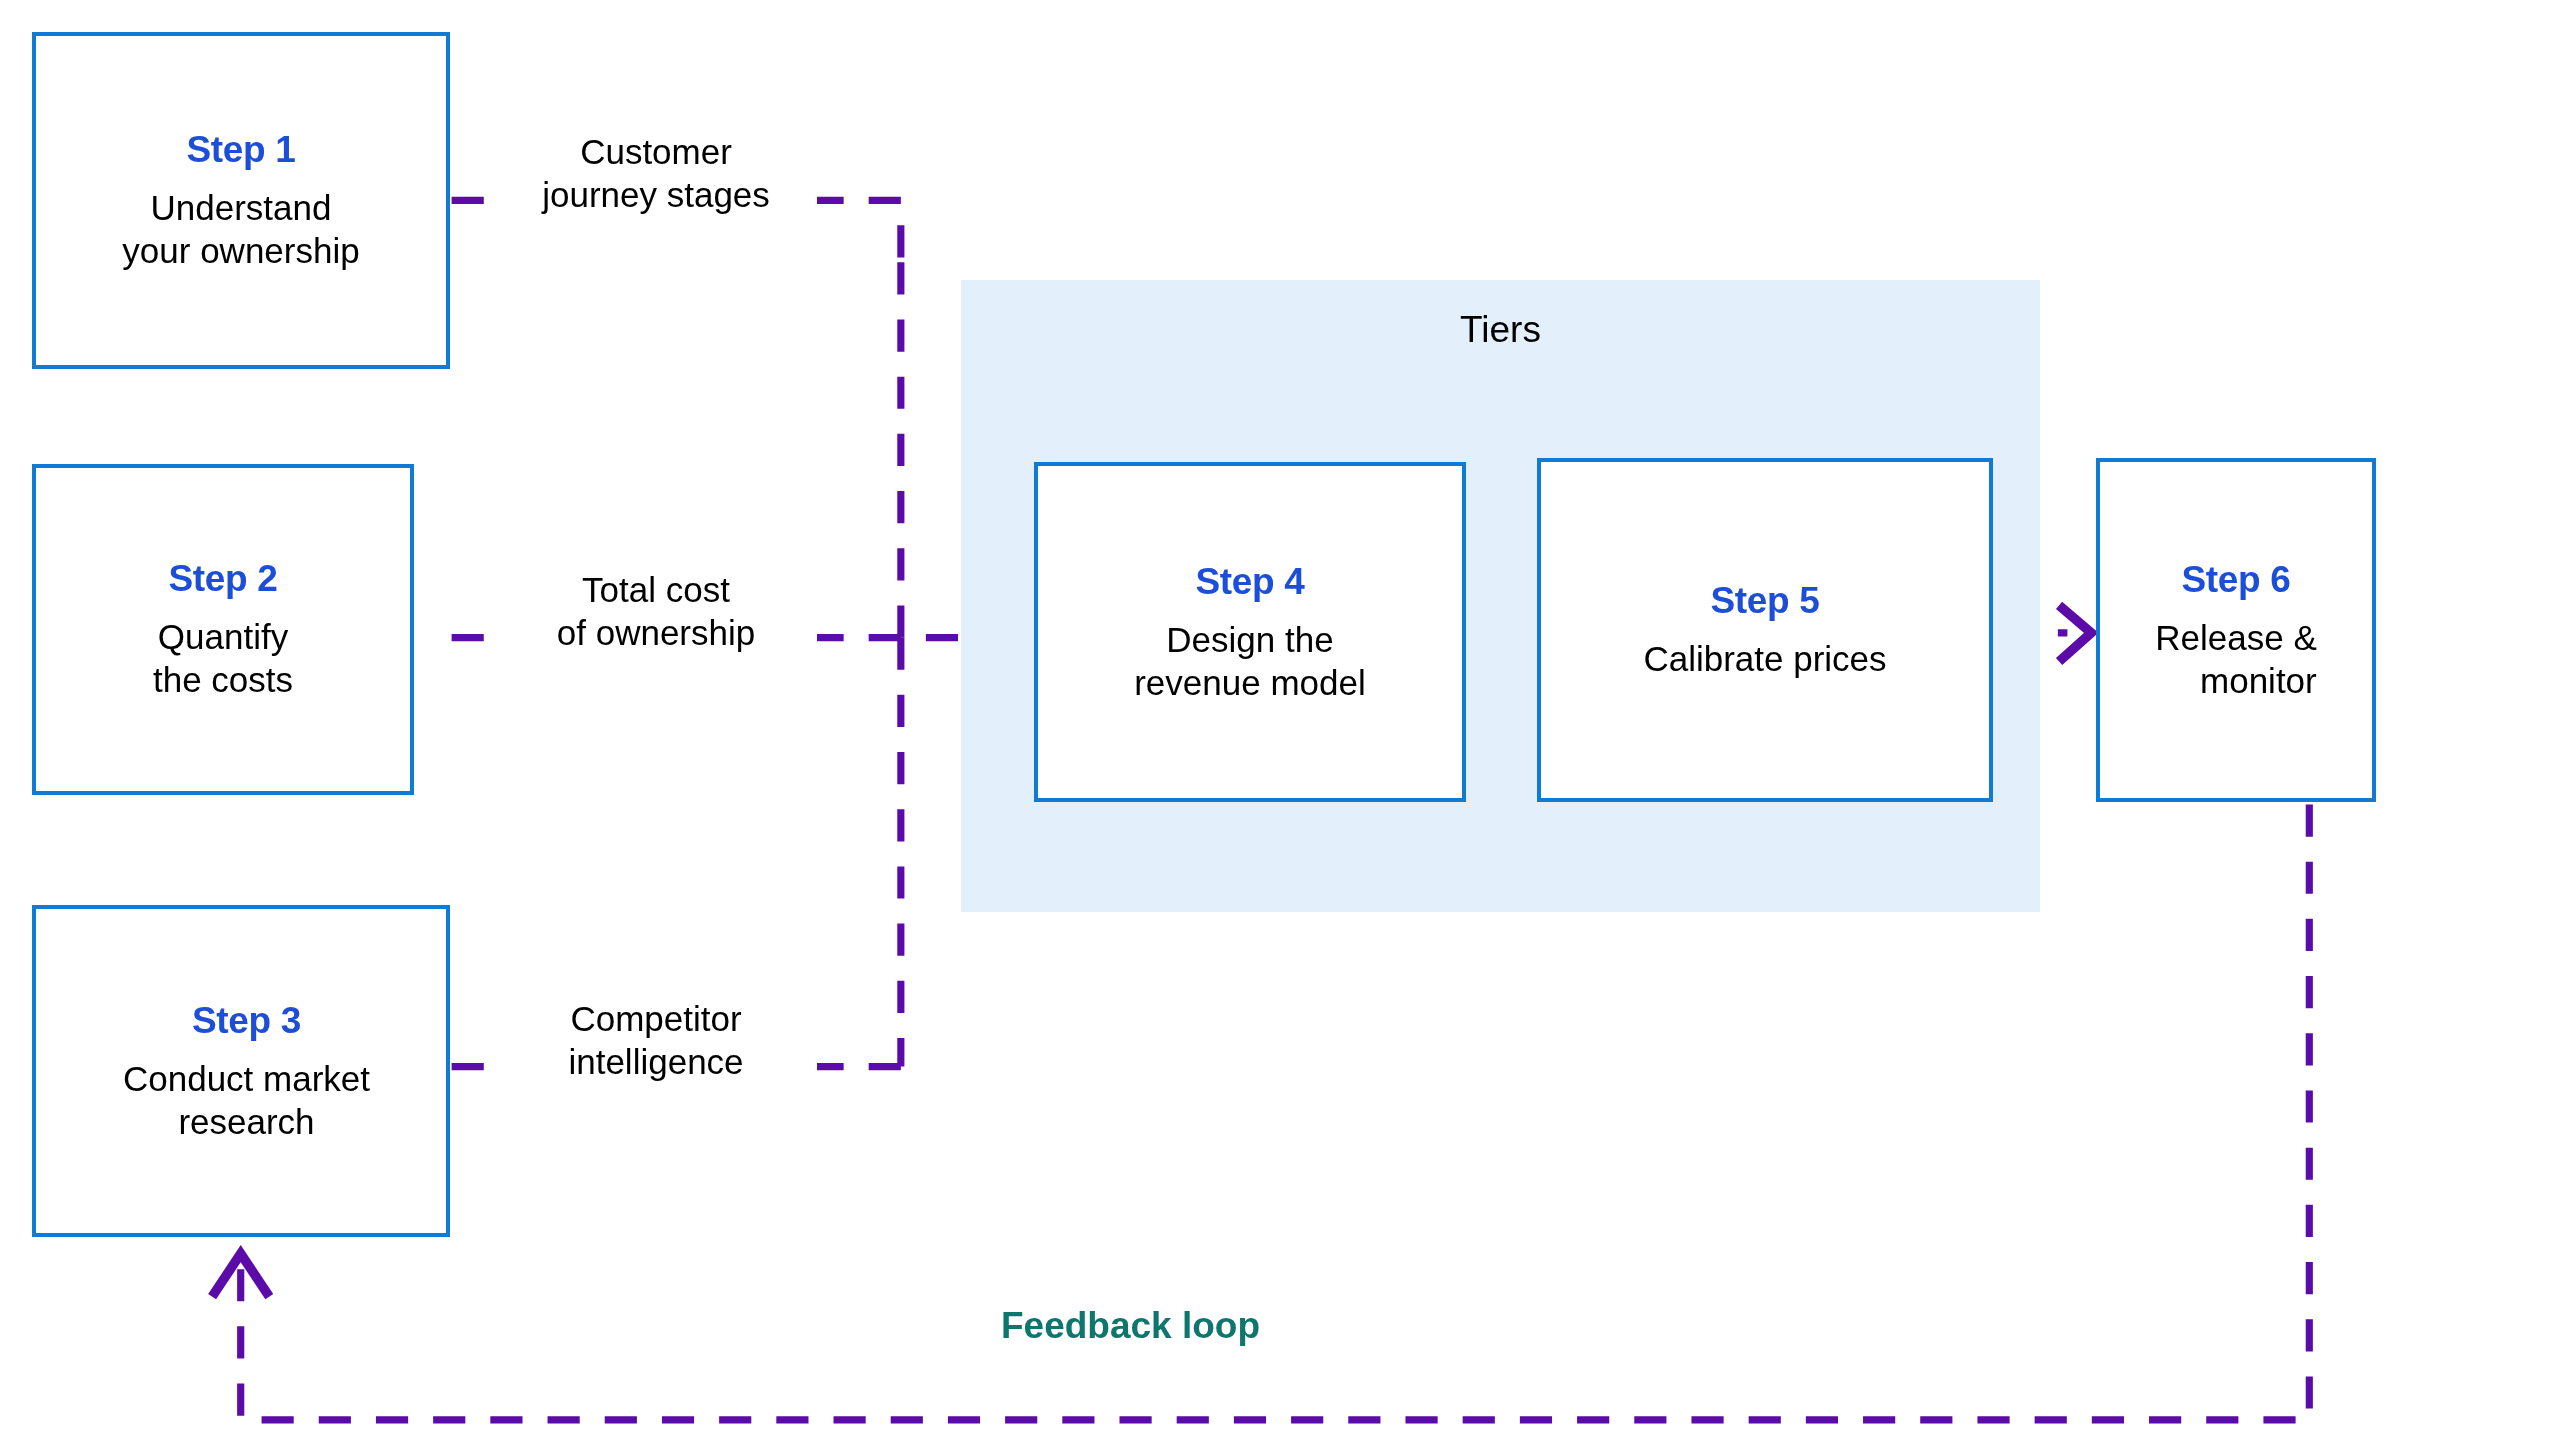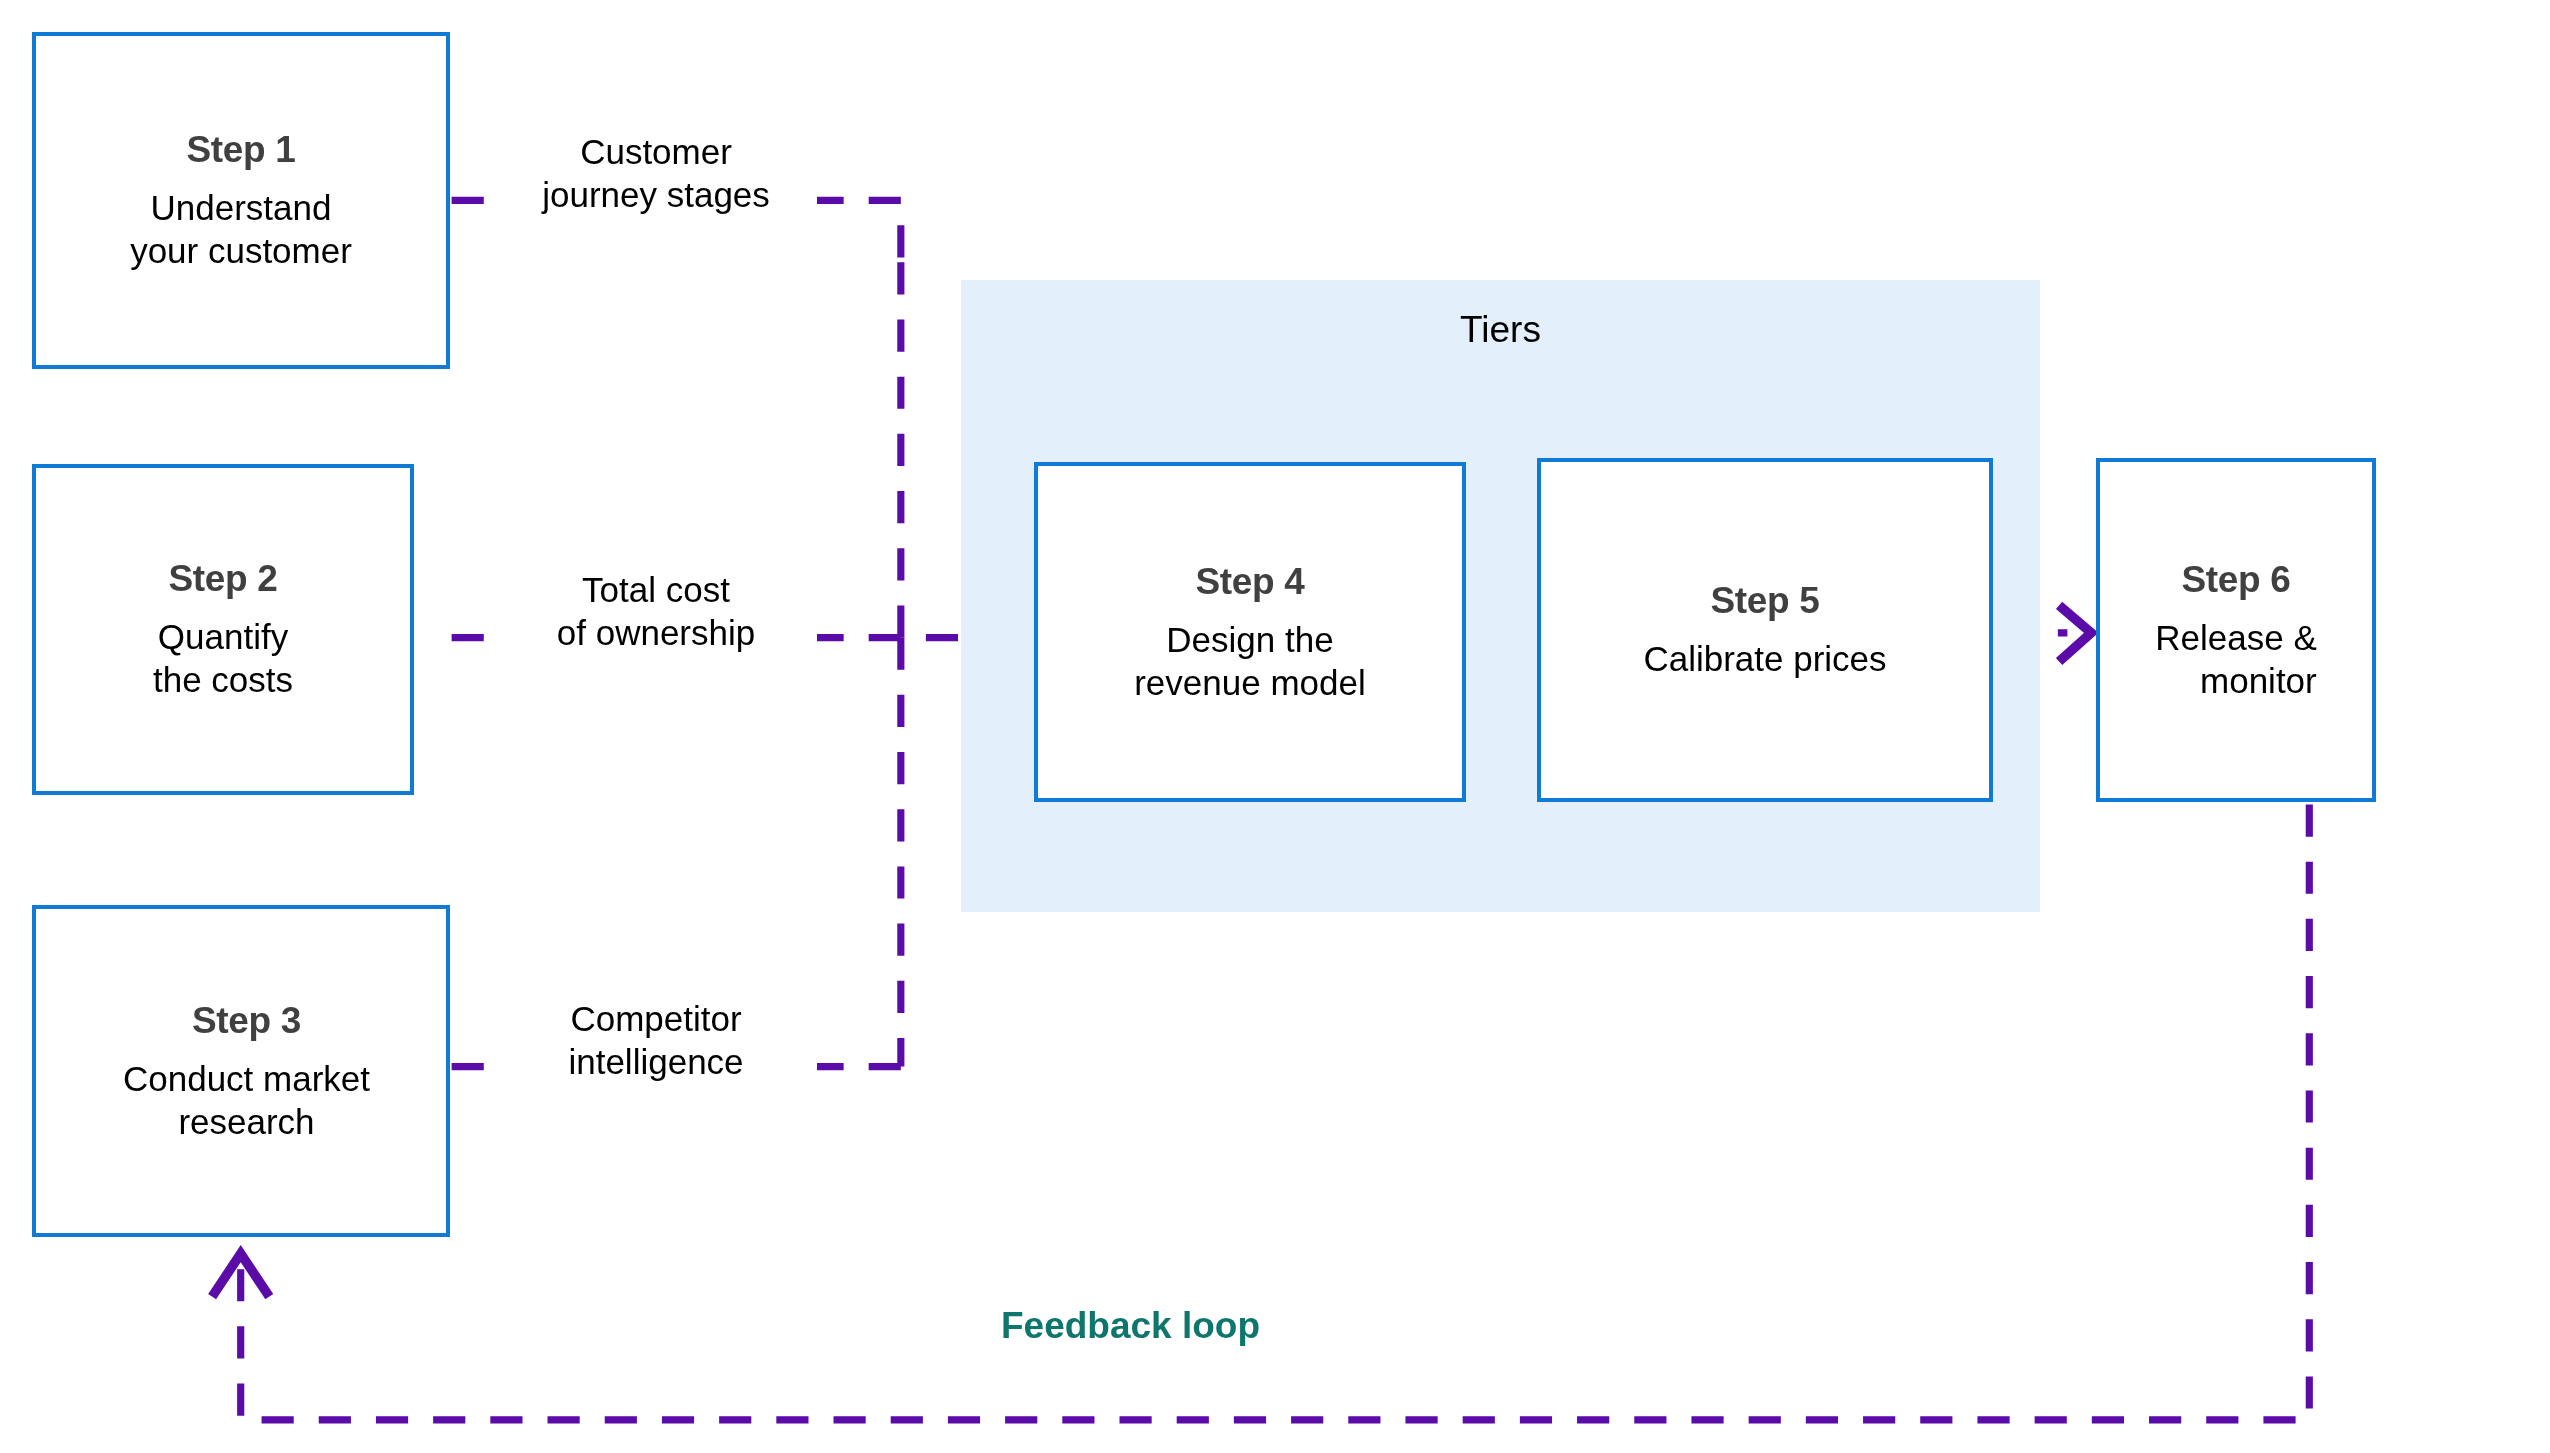--- a/index.html
+++ b/index.html
@@ -38,21 +38,21 @@
     justify-content: center;
     text-align: center;
     z-index: 3;
   }
   .step-title {
     font-size: 37px;
     font-weight: bold;
     line-height: 1.18;
     letter-spacing: -0.3px;
     margin: 0 0 15.5px 0;
-    color: #404040;
+    color: #1d4ed8;
   }
   .step-desc {
     font-size: 35px;
     font-weight: normal;
     line-height: 1.22;
     margin: 0;
     color: #000000;
     white-space: pre-line;
   }
   
@@ -142,21 +142,21 @@
     <path d="M 3358 1062 L 3470 1062" fill="none" stroke="#5B0BA8" stroke-width="12" stroke-dasharray="54 42" stroke-linecap="butt"></path>
     <polyline points="3456,1016 3510,1062 3456,1110" fill="none" stroke="#5B0BA8" stroke-width="16" stroke-linecap="butt" stroke-linejoin="miter"></polyline>
 
     <path d="M 3876 1350 L 3876 2383 L 404 2383 L 404 2130" fill="none" stroke="#5B0BA8" stroke-width="12" stroke-dasharray="54 42" stroke-linecap="butt"></path>
     <polyline points="356,2176 404,2104 452,2176" fill="none" stroke="#5B0BA8" stroke-width="16" stroke-linecap="butt" stroke-linejoin="miter"></polyline>
   </svg>
 
   <div class="step-box" id="step-box-1">
     <div class="step-title">Step 1</div>
     <div class="step-desc">Understand
-your customer</div>
+your ownership</div>
   </div>
 
   <div class="step-box" id="step-box-2">
     <div class="step-title">Step 2</div>
     <div class="step-desc">Quantify
 the costs</div>
   </div>
 
   <div class="step-box" id="step-box-3">
     <div class="step-title">Step 3</div>

